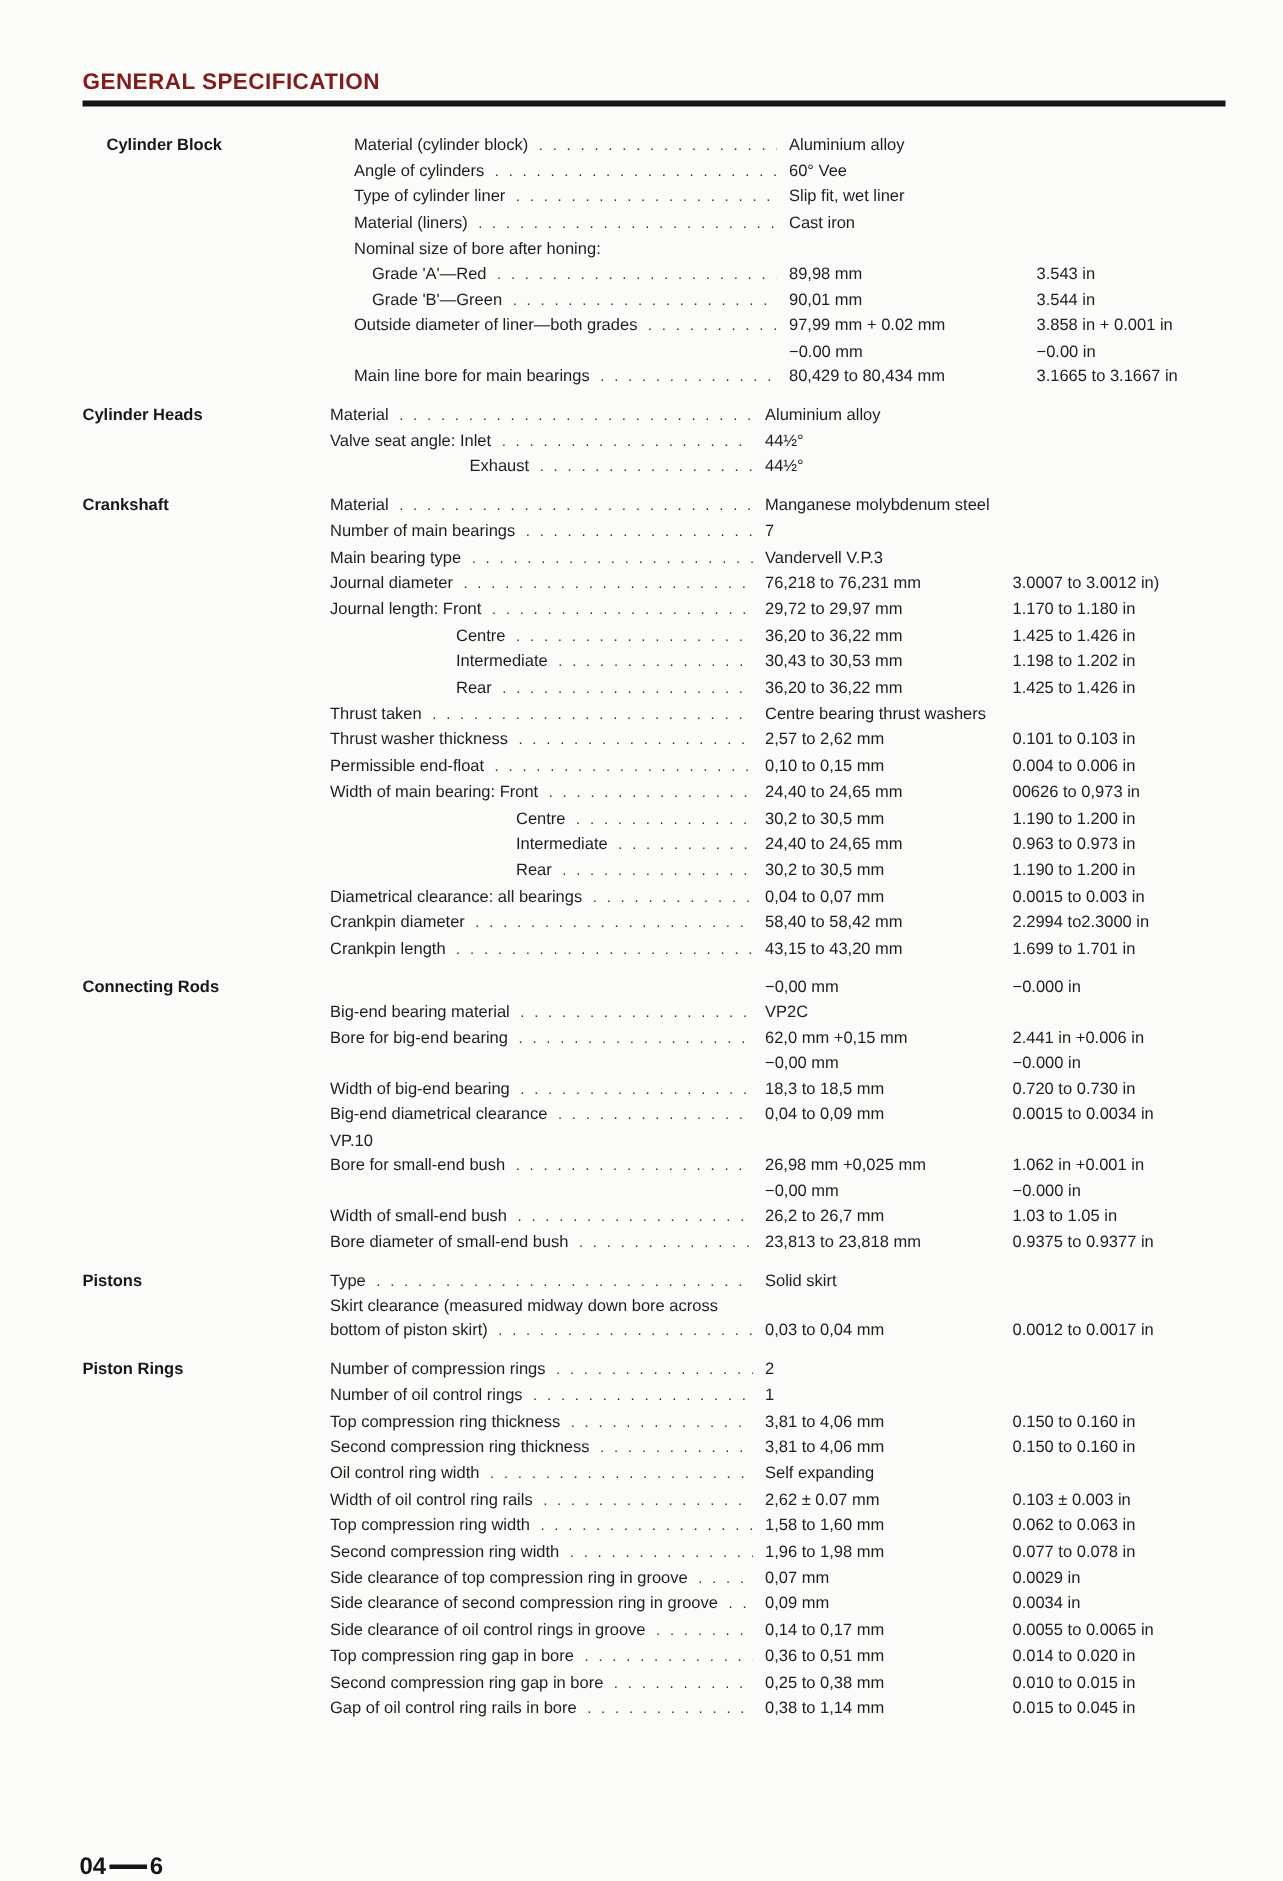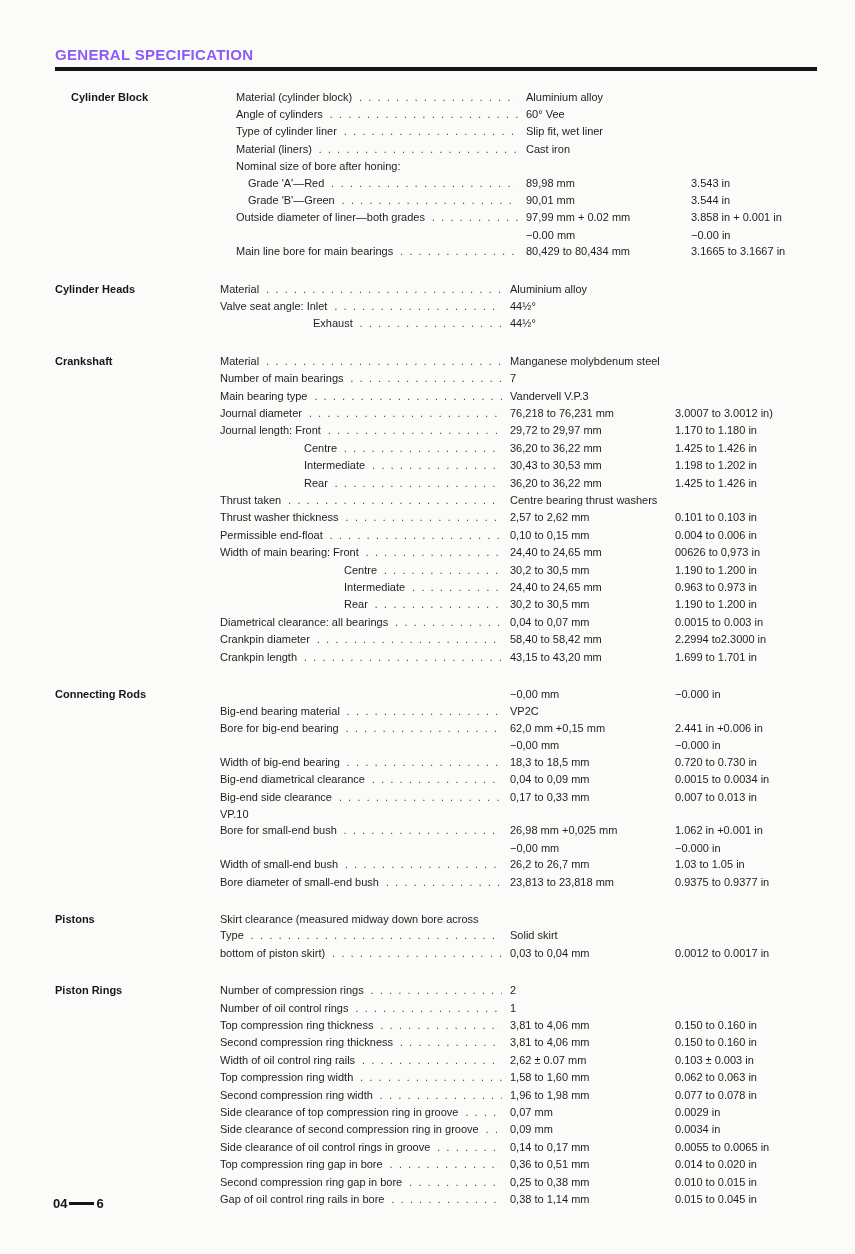--- a/index.html
+++ b/index.html
@@ -18,35 +18,35 @@
     height: 1254px;
     box-sizing: border-box;
     padding: 46px 38px 0 55px;
   }
   .page-title {
     margin: 0;
     font-size: 15px;
     font-weight: bold;
     letter-spacing: 0.3px;
     line-height: 17px;
-    color: #8b5cf6;
+    color: #7f1d1d;
   }
   .title-rule {
     width: 762px;
     height: 3.5px;
     background: #151515;
     margin-top: 4px;
   }
   main {
     margin-top: 18px;
   }
   .spec-section {
     display: grid;
     grid-template-columns: 165px 1fr;
-    margin-top: 20px;
+    margin-top: 8px;
     align-items: start;
   }
   .spec-section:first-child { margin-top: 0; margin-left: 16px; }
   .section-heading {
     margin: 0;
     font-size: 11px;
     font-weight: bold;
     line-height: 16.4px;
     color: #171717;
   }
@@ -78,23 +78,23 @@
     content: "............................................................";
     letter-spacing: 6.5px;
   }
   .metric, .imperial { white-space: nowrap; }
   .ind1 { padding-left: 12px; }
   .ind2 { padding-left: 84px; }
   .ind3 { padding-left: 124px; }
   .ind4 { padding-left: 93px; }
   footer {
     position: absolute;
-    top: 1196px;
+    top: 1236px;
     left: 53px;
-    font-size: 13px;
+    font-size: 16px;
     font-weight: bold;
     color: #151515;
   }
   .footer-dash {
     display: inline-block;
     width: 25px;
     height: 3px;
     background: #151515;
     margin: 0 2px;
     vertical-align: 3px;
@@ -455,28 +455,20 @@
 
   <div class="row">
     <span class="cell label">
       <span class="label-text">Big-end diametrical clearance</span>
       <span class="leader"></span>
     </span>
     <span class="cell metric">0,04 to 0,09 mm</span>
     <span class="cell imperial">0.0015 to 0.0034 in</span>
   </div>
 
-  <div class="row">
-    <span class="cell label">
-      <span class="label-text">Big-end side clearance</span>
-      <span class="leader"></span>
-    </span>
-    <span class="cell metric">0,17 to 0,33 mm</span>
-    <span class="cell imperial">0.007 to 0.013 in</span>
-  </div>
 
   <div class="row">
     <span class="cell metric">VP.10</span>
     <span class="cell imperial"></span>
   </div>
 
   <div class="row">
     <span class="cell label">
       <span class="label-text">Bore for small-end bush</span>
       <span class="leader"></span>
@@ -512,33 +504,33 @@
     <span class="cell imperial">0.9375 to 0.9377 in</span>
   </div>
 </div>
   </section>
 
   <section class="spec-section">
     <h2 class="section-heading">Pistons</h2>
     <div class="rows">
   <div class="row">
     <span class="cell label">
+      <span class="label-text">Type</span>
+      <span class="leader"></span>
+    </span>
+    <span class="cell metric">Solid skirt</span>
+    <span class="cell imperial"></span>
+  </div>
+
+  <div class="row">
+    <span class="cell label">
       <span class="label-text">Skirt clearance (measured midway down bore across</span>
 
     </span>
     <span class="cell metric"></span>
-    <span class="cell imperial"></span>
-  </div>
-
-  <div class="row">
-    <span class="cell label">
-      <span class="label-text">Type</span>
-      <span class="leader"></span>
-    </span>
-    <span class="cell metric">Solid skirt</span>
     <span class="cell imperial"></span>
   </div>
 
   <div class="row">
     <span class="cell label">
       <span class="label-text">bottom of piston skirt)</span>
       <span class="leader"></span>
     </span>
     <span class="cell metric">0,03 to 0,04 mm</span>
     <span class="cell imperial">0.0012 to 0.0017 in</span>
@@ -578,20 +570,28 @@
 
   <div class="row">
     <span class="cell label">
       <span class="label-text">Second compression ring thickness</span>
       <span class="leader"></span>
     </span>
     <span class="cell metric">3,81 to 4,06 mm</span>
     <span class="cell imperial">0.150 to 0.160 in</span>
   </div>
 
+  <div class="row">
+    <span class="cell label">
+      <span class="label-text">Oil control ring width</span>
+      <span class="leader"></span>
+    </span>
+    <span class="cell metric">Self expanding</span>
+    <span class="cell imperial"></span>
+  </div>
 
   <div class="row">
     <span class="cell label">
       <span class="label-text">Width of oil control ring rails</span>
       <span class="leader"></span>
     </span>
     <span class="cell metric">2,62 ± 0.07 mm</span>
     <span class="cell imperial">0.103 ± 0.003 in</span>
   </div>
 

